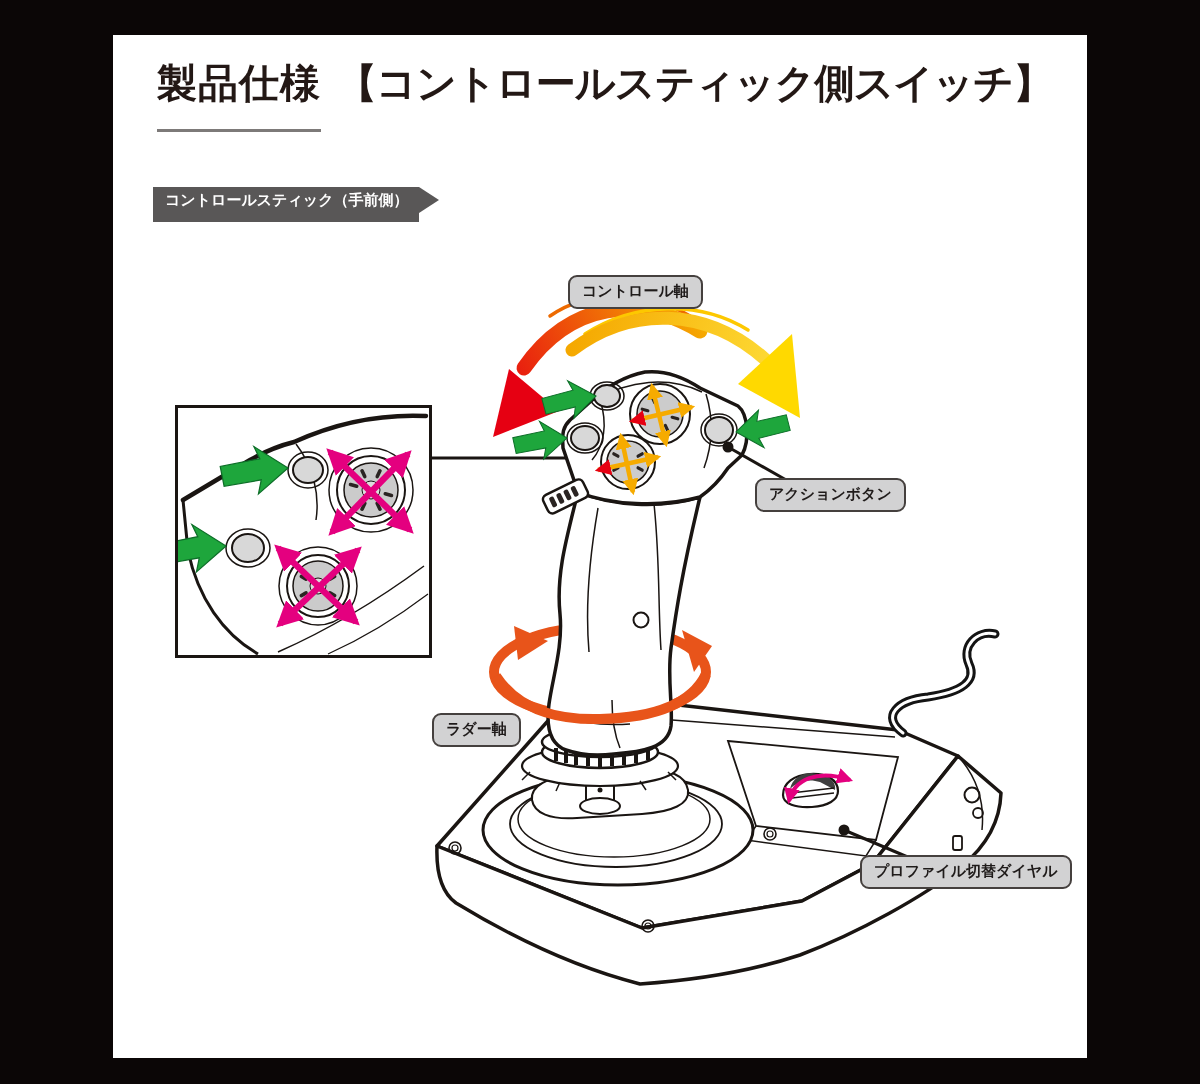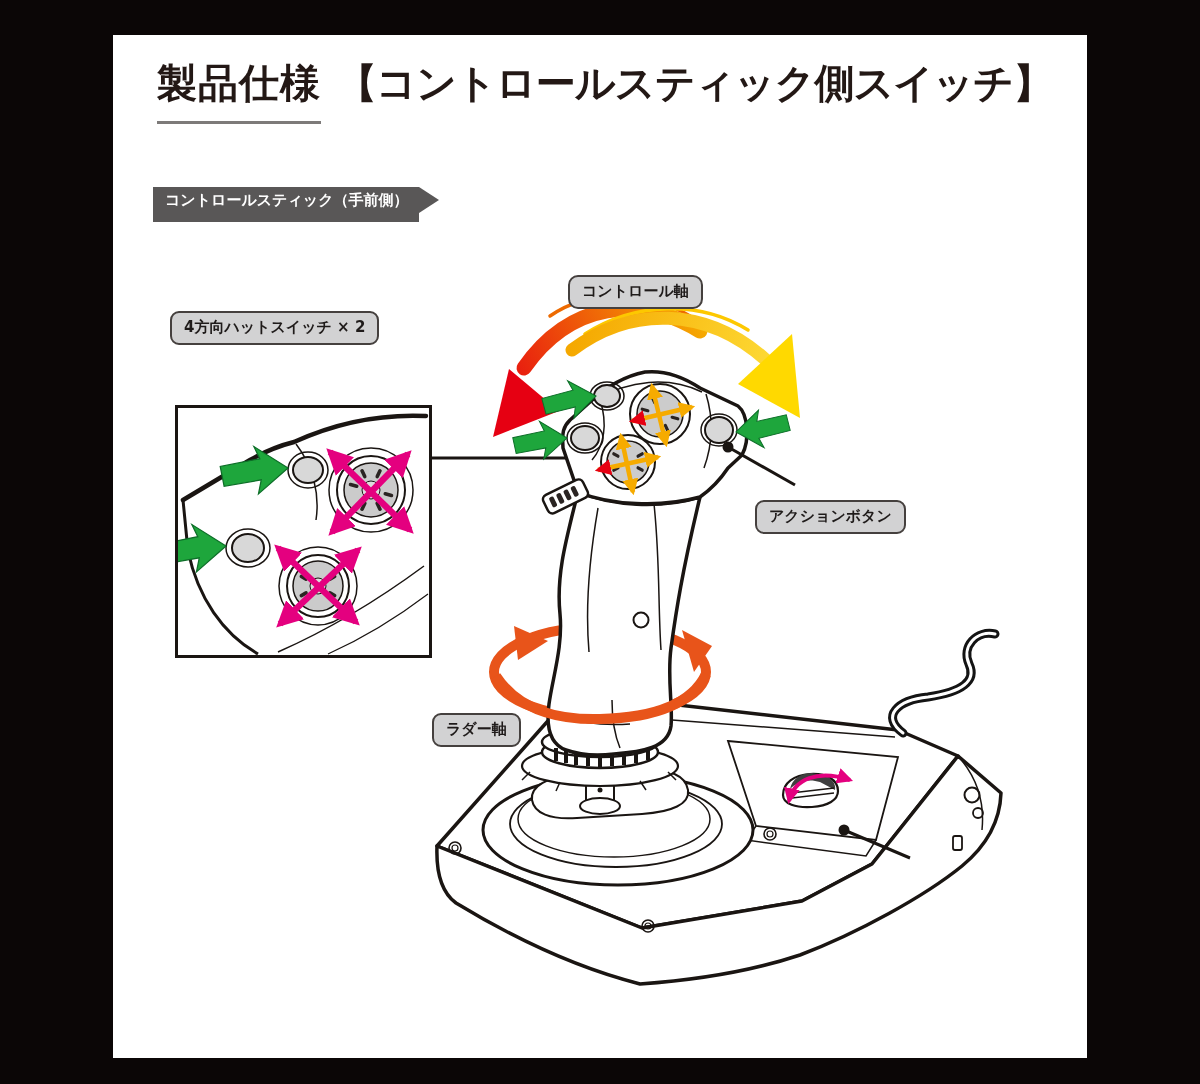--- a/index.html
+++ b/index.html
@@ -8,21 +8,21 @@
     --line:#1a1512; --title:#231815; --underline:#7d7a79;
     --green:#1ea63c; --green_dark:#0d6e28; --magenta:#e4007f; --amber:#f6ab00;
     --red:#e60012; --orange:#e8541a; --yellow:#ffd900;
   }
   html,body{margin:0;padding:0;}
   body{width:1200px;height:1084px;background:var(--frame);position:relative;overflow:hidden;
        font-family:"DejaVu Sans","Liberation Sans",sans-serif;}
   .paper{position:absolute;left:113px;top:35px;width:974px;height:1023px;background:var(--paper);}
   .title-row{position:absolute;left:44px;top:26px;white-space:nowrap;display:flex;align-items:flex-start;}
   .main-title{font-size:40px;font-weight:bold;color:var(--title);letter-spacing:1px;
-              border-bottom:3px solid var(--underline);padding-bottom:16px;margin:0;line-height:1.1;}
+              border-bottom:3px solid var(--underline);padding-bottom:24px;margin:0;line-height:1.1;}
   .sub-title{font-size:40px;font-weight:bold;color:var(--title);margin:0 0 0 16px;line-height:1.1;letter-spacing:-1px;}
   .banner{position:absolute;left:40px;top:152px;height:27px;background:var(--banner_bg);
           color:var(--banner_text);font-size:15px;font-weight:bold;line-height:27px;
           padding:0 10px 8px 12px;white-space:nowrap;}
   .banner::after{content:"";position:absolute;left:100%;top:0;width:0;height:0;
           border-top:13.5px solid transparent;border-bottom:13.5px solid transparent;
           border-left:20px solid var(--banner_bg);}
   .callout{position:absolute;background:var(--label_bg);border:2px solid var(--label_border);
            border-radius:9px;font-size:15px;font-weight:bold;color:var(--label_text);
            padding:4px 12px;white-space:nowrap;z-index:5;line-height:1.45;}
@@ -340,18 +340,18 @@
 
       <g transform="translate(110,60) rotate(-4) scale(1.25)">
         <path class="greenA" d="M0,0 L-26,-19 L-22,-9 L-54,-5 L-52,11 L-22,8 L-25,19 Z"></path>
       </g>
       <g transform="translate(48,138) rotate(-4) scale(1.25)">
         <path class="greenA" d="M0,0 L-26,-19 L-22,-9 L-54,-5 L-52,11 L-22,8 L-25,19 Z"></path>
       </g>
     </svg>
   </div>
 
-  <div class="callout" style="left:455px;top:240px;border-radius:10px;">コントロール軸</div>
-  <div class="callout" style="left:57px;top:276px;">4方向ハットスイッチ × 2</div>
-  <div class="callout" style="left:642px;top:465px;">アクションボタン</div>
+  <div class="callout" style="left:455px;top:240px;">コントロール軸</div>
+  <div class="callout" style="left:642px;top:443px;">アクションボタン</div>
   <div class="callout" style="left:319px;top:678px;text-align:center;">ラダー軸</div>
+  <div class="callout" style="left:747px;top:820px;">プロファイル切替ダイヤル</div>
 
 </div>
 
 </body></html>

